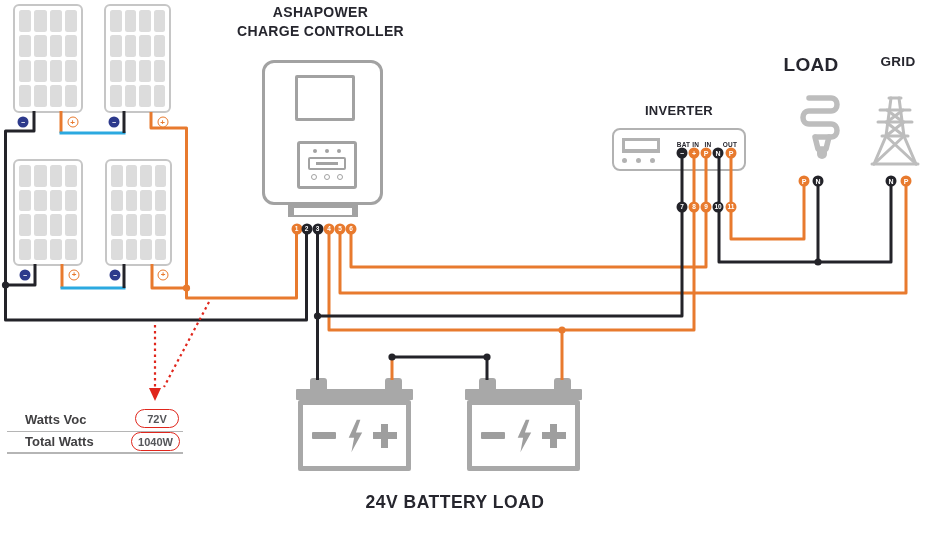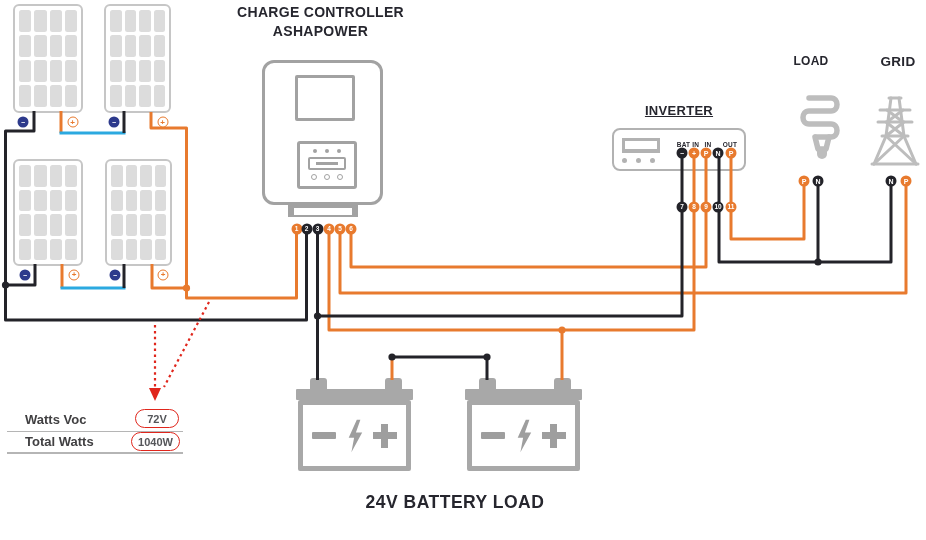--- a/index.html
+++ b/index.html
@@ -211,22 +211,22 @@
   <span class="port c-minus" style="left:23px;top:122px;">−</span>
   <span class="port c-plus" style="left:72.5px;top:122px;">+</span>
   <span class="port c-minus" style="left:114px;top:122px;">−</span>
   <span class="port c-plus" style="left:162.5px;top:122px;">+</span>
   <span class="port c-minus" style="left:25px;top:274.5px;">−</span>
   <span class="port c-plus" style="left:74px;top:274.5px;">+</span>
   <span class="port c-minus" style="left:115px;top:274.5px;">−</span>
   <span class="port c-plus" style="left:163px;top:274.5px;">+</span>
 
   <div class="lbl" style="left:228px;top:3px;width:185px;font-size:14px;line-height:19px;">
+    <div>ASHAPOWER</div>
     <div>CHARGE CONTROLLER</div>
-    <div>ASHAPOWER</div>
   </div>
   <div class="ctl-body">
     <div class="ctl-display"></div>
     <div class="ctl-panel">
       <div class="ctl-dots">
           <i></i>
           <i></i>
           <i></i>
         </div>
       <div class="ctl-slot">
@@ -243,21 +243,21 @@
       <i></i>
     </div>
 
   <span class="num c-orange" style="left:296.5px;top:229px;">1</span>
   <span class="num c-black" style="left:306.5px;top:229px;">2</span>
   <span class="num c-black" style="left:317.5px;top:229px;">3</span>
   <span class="num c-orange" style="left:329px;top:229px;">4</span>
   <span class="num c-orange" style="left:340px;top:229px;">5</span>
   <span class="num c-orange" style="left:351px;top:229px;">6</span>
 
-  <div class="lbl" style="left:612px;top:103px;width:134px;font-size:13px;text-decoration:underline;">INVERTER</div>
+  <div class="lbl" style="left:612px;top:103px;width:134px;font-size:13px;">INVERTER</div>
   <div class="inv-body">
     <div class="inv-display">
         <i></i>
       </div>
     <div class="inv-dots">
       <i style="left:8px;"></i>
         <i style="left:22px;"></i>
         <i style="left:36px;"></i>
     </div>
   </div>
@@ -270,21 +270,21 @@
   <span class="port c-orange" style="left:706px;top:153px;">P</span>
   <span class="port c-black" style="left:718px;top:153px;">N</span>
   <span class="port c-orange" style="left:731px;top:153px;">P</span>
 
   <span class="num c-black" style="left:682px;top:207px;">7</span>
   <span class="num c-orange" style="left:694px;top:207px;">8</span>
   <span class="num c-orange" style="left:706px;top:207px;">9</span>
   <span class="num c-black" style="left:718px;top:207px;">10</span>
   <span class="num c-orange" style="left:731px;top:207px;">11</span>
 
-  <div class="lbl" style="left:781px;top:54px;width:60px;font-size:12px;">LOAD</div>
+  <div class="lbl" style="left:781px;top:54px;width:60px;font-size:19px;">LOAD</div>
   <svg class="abs" style="left:795px;top:92px;" width="52" height="72" viewBox="0 0 52 72">
     <g fill="none" stroke="var(--icon-gray,#bdbdbd)" stroke-width="5.5" stroke-linecap="round" stroke-linejoin="round">
       <path d="M14,6 H36 C44,6 44,19 36,19 H14 C6,19 6,32 14,32 H36 C44,32 44,45 36,45 H21"></path>
       <path d="M20,45 L23,57 H31 L34,45"></path>
     </g>
     <path d="M22,57 h10 v5 a5,5 0 0 1 -10,0 z" fill="var(--icon-gray,#bdbdbd)"></path>
   </svg>
   <span class="port c-orange" style="left:804px;top:181px;">P</span>
   <span class="port c-black" style="left:818px;top:181px;">N</span>
 

